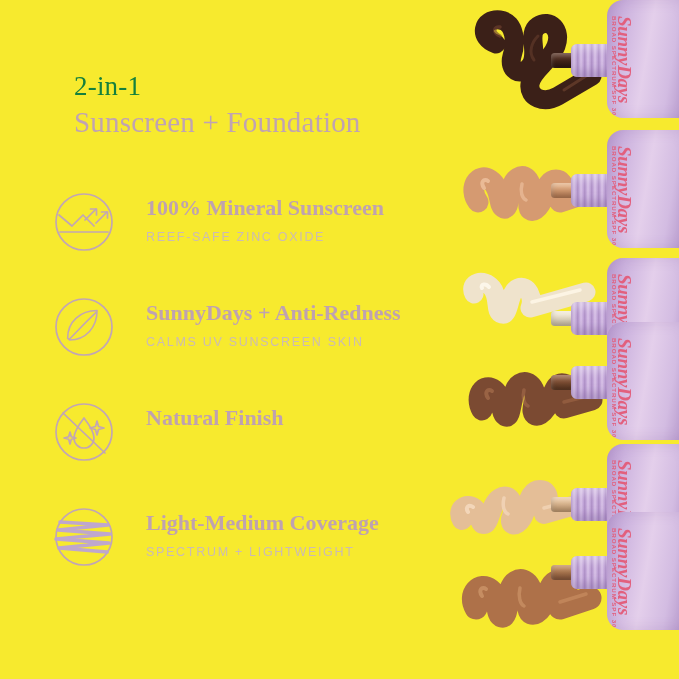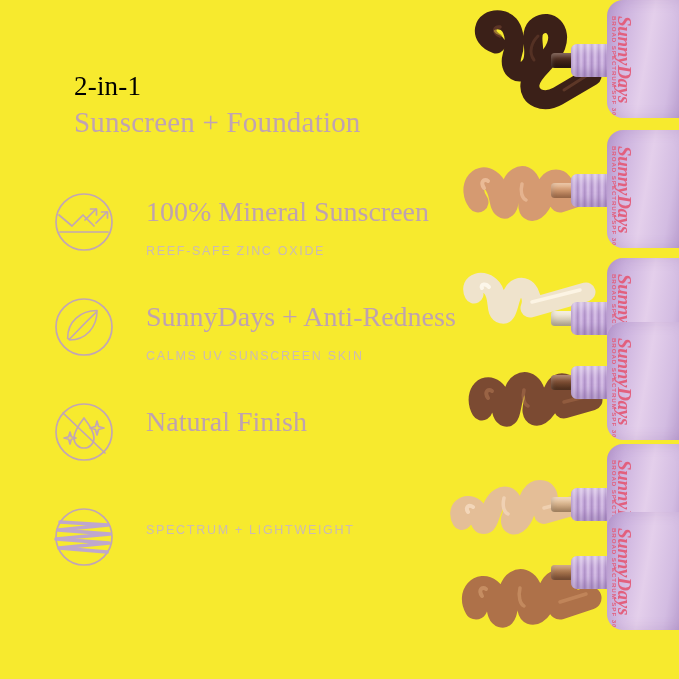--- a/index.html
+++ b/index.html
@@ -20,21 +20,21 @@
   .headline {
     position: absolute;
     left: 74px;
     top: 70px;
     width: 440px;
   }
   .headline-top {
     font-family: "Liberation Serif", serif;
     font-size: 27px;
     line-height: 1.25;
-    color: #000000;
+    color: #15803d;
     letter-spacing: 0.2px;
   }
   .headline-main {
     font-family: "Liberation Serif", serif;
     font-size: 29px;
     line-height: 1.3;
     color: #C0A3B2;
     letter-spacing: 0.2px;
     white-space: nowrap;
   }
@@ -58,27 +58,28 @@
     height: 64px;
   }
   .feature-text {
     position: absolute;
     left: 96px;
     top: 6px;
     width: 330px;
   }
   .feature-title {
     font-family: "Liberation Serif", serif;
-    font-size: 28px;
+    font-size: 22px;
     line-height: 1.3;
     color: #BFA2B0;
     white-space: nowrap;
+    font-weight: bold;
   }
   .feature-sub {
-    margin-top: 14px;
+    margin-top: 7px;
     font-family: "Liberation Sans", sans-serif;
     font-size: 12.5px;
     letter-spacing: 1.7px;
     color: #CBBBB4;
     white-space: nowrap;
   }
 
   
   .products {
     position: absolute;
@@ -232,20 +233,21 @@
     </div>
 
     <div class="feature" data-name="feature-item">
       <div class="feature-icon" data-name="coverage-swatch-icon">
         <svg viewBox="0 0 64 64" width="64" height="64" fill="none" stroke-linecap="round" stroke-linejoin="round">
           <circle cx="32" cy="32" r="28" stroke="#C2A6B4" stroke-width="1.7"></circle>
           <path d="M8 17 L56 20 L6 25 L58 29 L4 34 L57 38 L7 43 L55 47" stroke="#BCA3D6" stroke-width="3.6" opacity="0.95"></path>
         </svg>
       </div>
       <div class="feature-text" data-name="feature-text">
+        <div class="feature-title" data-name="feature-title">Light-Medium Coverage</div>
         <div class="feature-sub" data-name="feature-subtitle">SPECTRUM + LIGHTWEIGHT</div>
       </div>
     </div>
 
   </div>
 
   <div class="products" data-name="product-showcase">
 
     <div class="product-row" style="top:0px;" data-name="product-row">
       <div class="smear" style="left:38px; top:8px;" data-name="shade-swatch-deep-espresso">

